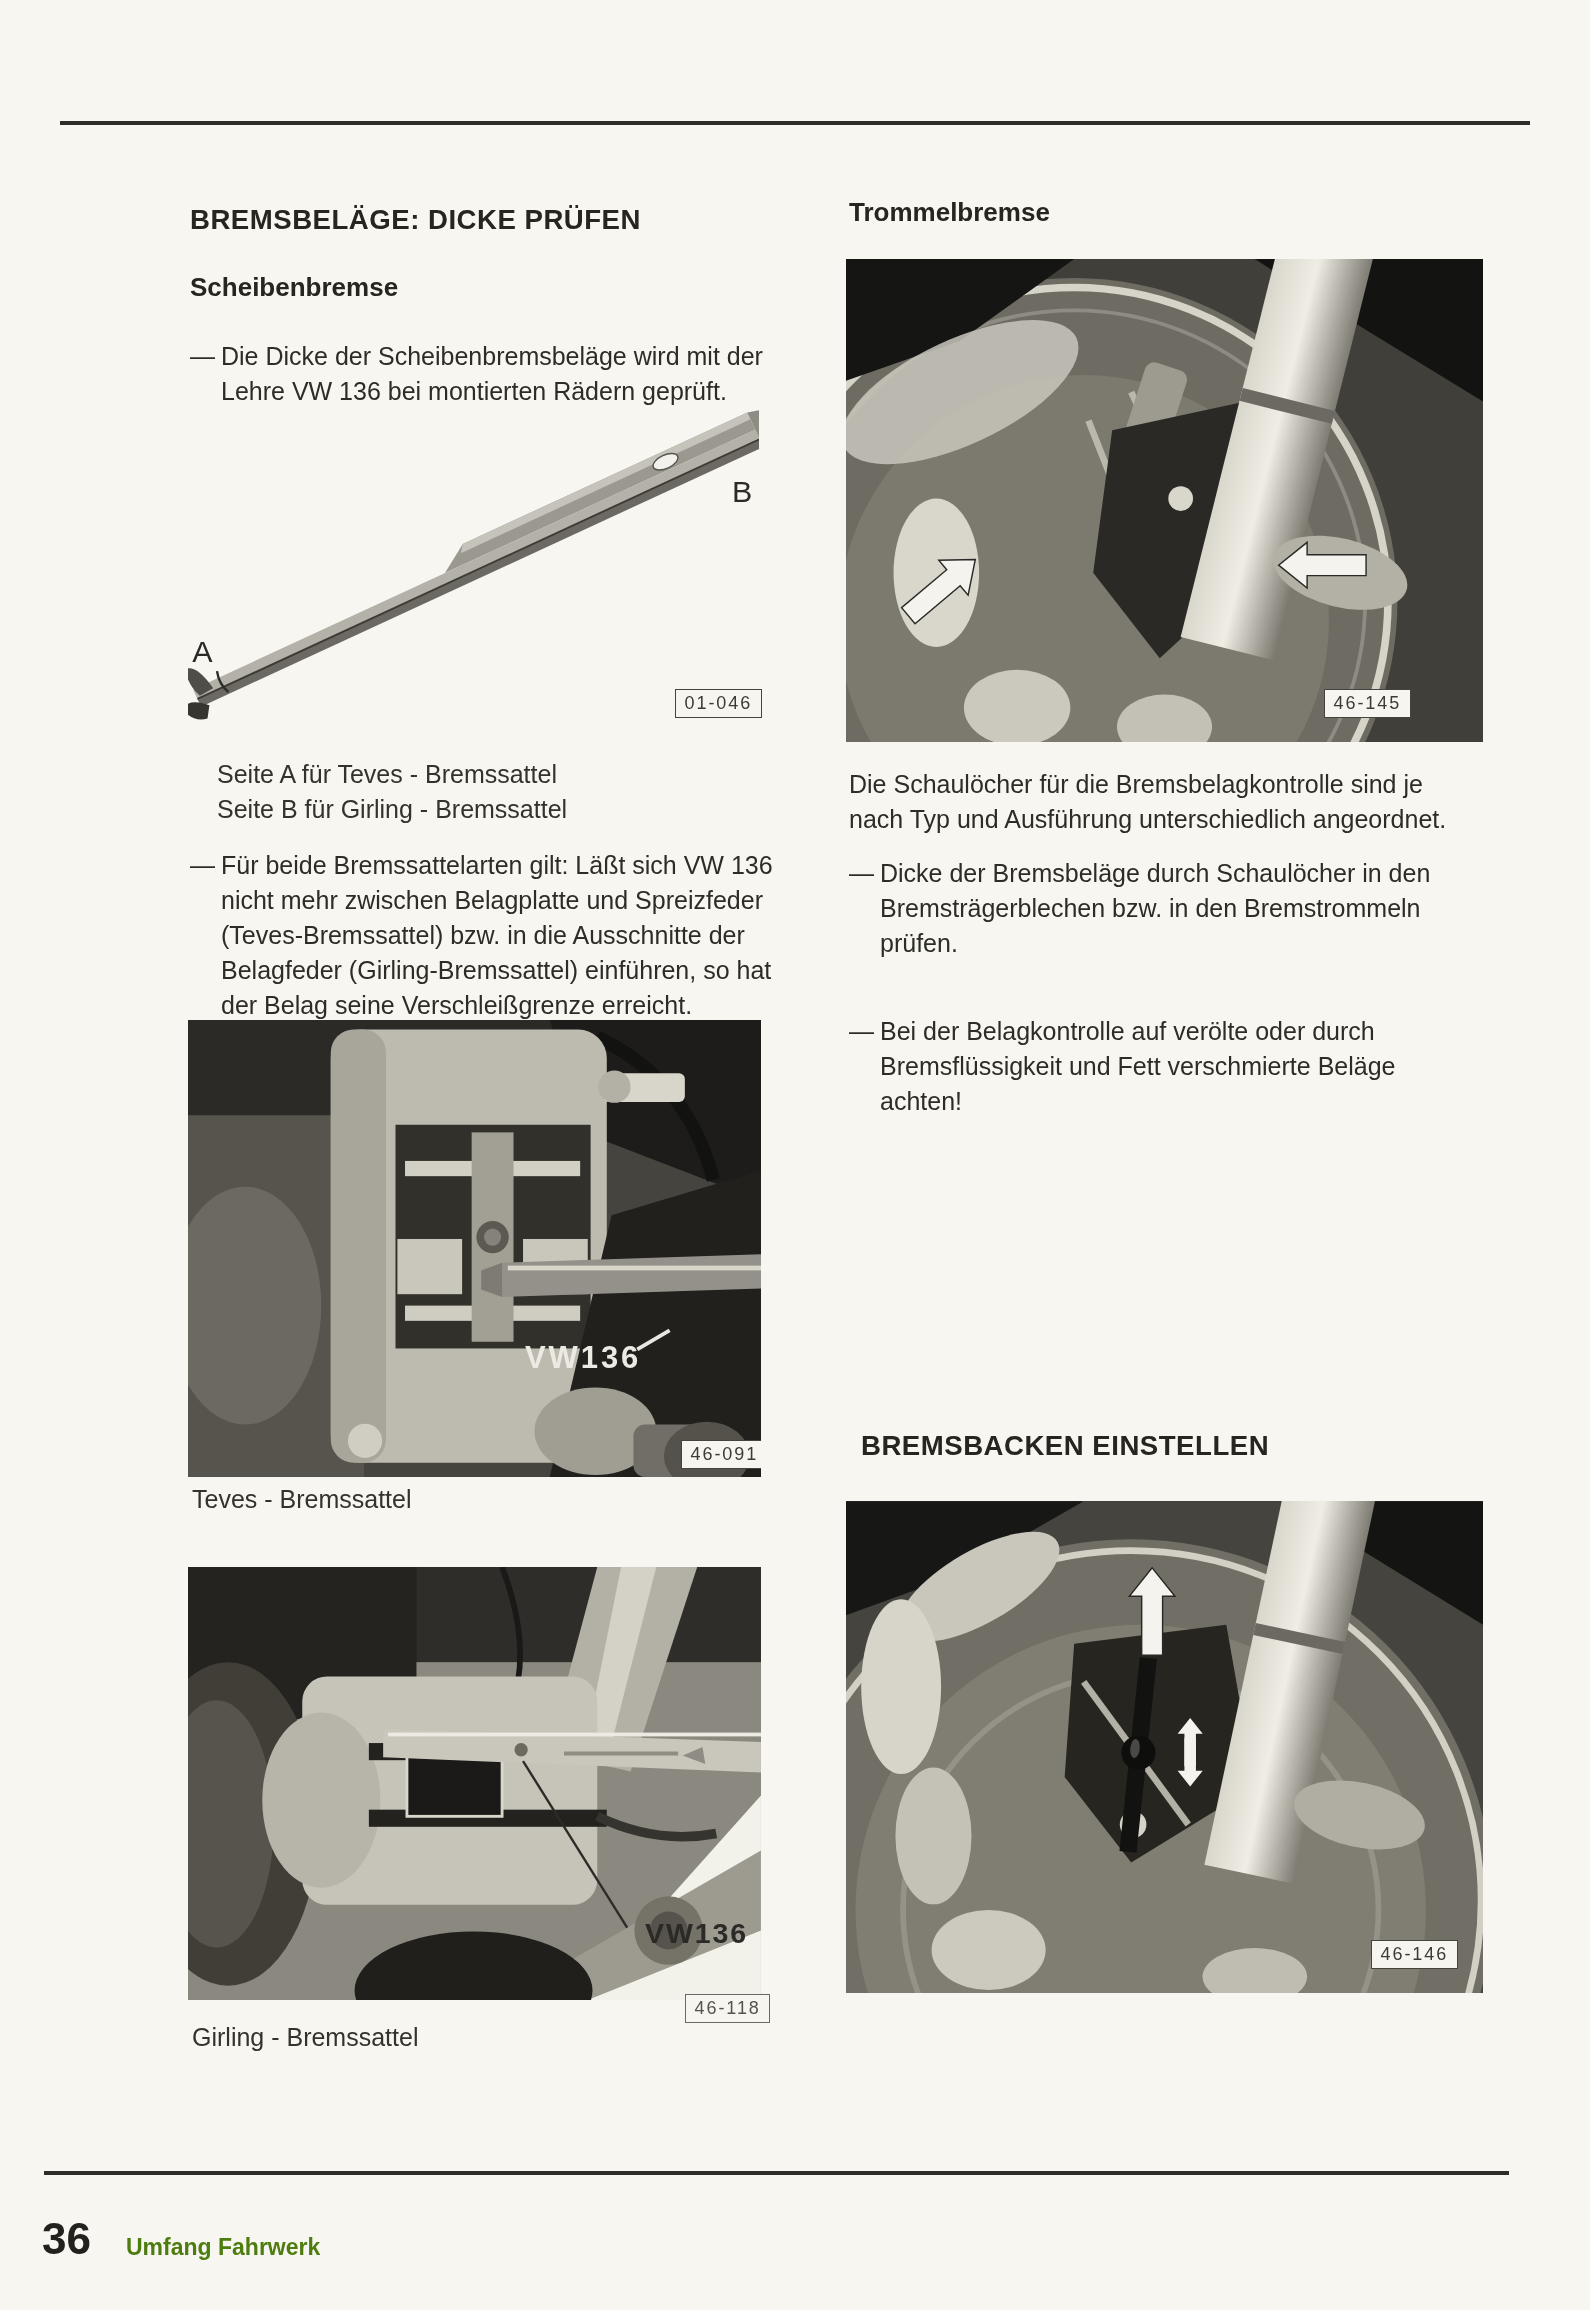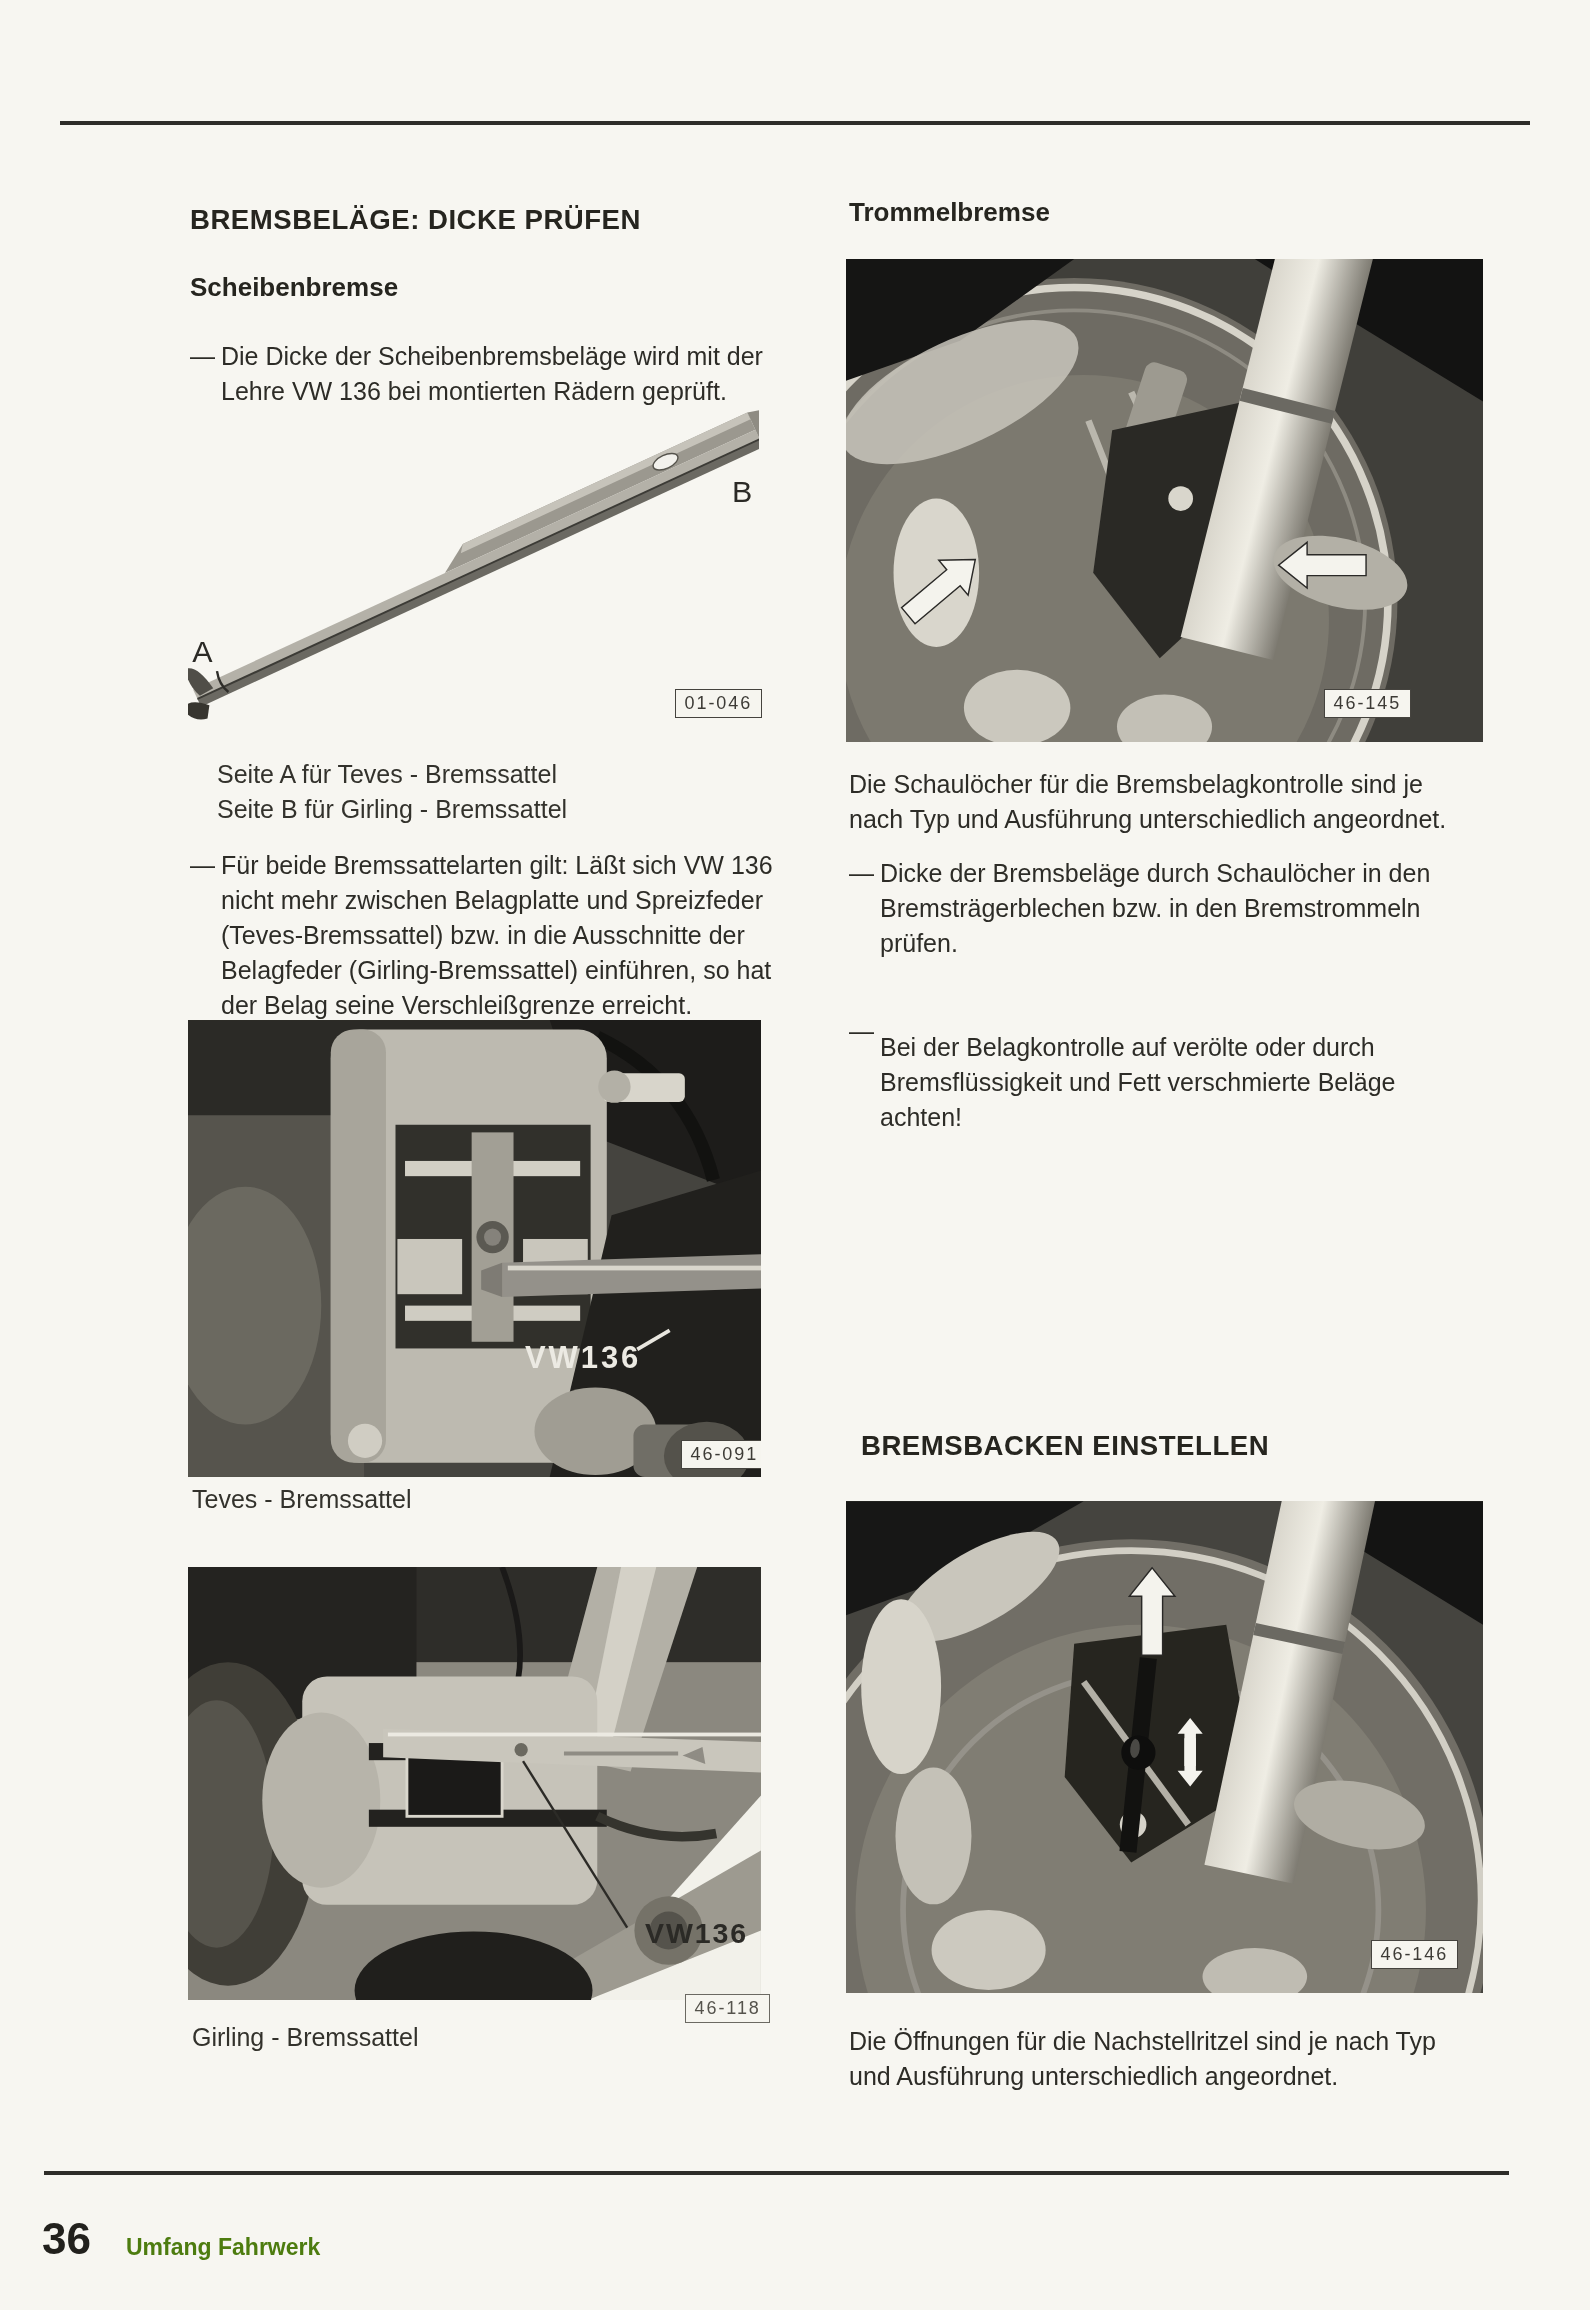--- a/index.html
+++ b/index.html
@@ -194,21 +194,21 @@
   <div class="abs body-t" style="left:849px;top:767px;width:623px;">Die Schaulöcher für die Bremsbelagkontrolle sind je nach Typ und Ausführung unterschiedlich angeordnet.</div>
 
   <div class="abs body-t dash-row" style="left:849px;top:856px;width:618px;">
     <span class="dash">—</span>
     <span style="width:582px;">Dicke der Bremsbeläge durch Schaulöcher in den Bremsträgerblechen bzw. in den Bremstrommeln prüfen.</span>
   </div>
 
 
   <div class="abs body-t dash-row" style="left:849px;top:1014px;width:618px;">
     <span class="dash">—</span>
-    <span style="width:582px;margin-top:16px;">Bei der Belagkontrolle auf verölte oder durch Bremsflüssigkeit und Fett verschmierte Beläge achten!</span>
+    <span style="width:582px;">Bei der Belagkontrolle auf verölte oder durch Bremsflüssigkeit und Fett verschmierte Beläge achten!</span>
   </div>
 
   <div class="abs h1" style="left:861px;top:1430px;">BREMSBACKEN EINSTELLEN</div>
 
   <div class="photo" style="left:846px;top:1501px;width:637px;height:492px;">
     <svg width="637" height="492" viewBox="0 0 670 517">
       <defs>
         <linearGradient id="shock2" x1="0" y1="0" x2="1" y2="0">
           <stop offset="0" stop-color="#d9d6cc"></stop>
             <stop offset=".45" stop-color="#efede4"></stop>
@@ -244,20 +244,19 @@
         <circle cx="0" cy="100" r="18" fill="#0e0e0d"></circle>
         <ellipse cx="-4" cy="96" rx="5" ry="10" fill="#4a4945"></ellipse>
       </g>
       <polygon transform="translate(322,70) rotate(-90)" points="0,0 -30,-24 -30,-11 -92,-11 -92,11 -30,11 -30,24" fill="#f4f3ed" stroke="#2a2927" stroke-width="1.5"></polygon>
       <polygon transform="translate(362,228) rotate(-90) scale(0.55)" points="0,0 -30,-24 -30,-11 -92,-11 -92,11 -30,11 -30,24" fill="#f4f3ed"></polygon>
       <polygon transform="translate(362,300) rotate(90) scale(0.55)" points="0,0 -30,-24 -30,-11 -92,-11 -92,11 -30,11 -30,24" fill="#f4f3ed"></polygon>
     </svg>
     <div class="figbox" style="left:525px;top:439px;">46-146</div>
   </div>
 
-  <div class="abs body-t" style="left:849px;top:2024px;width:623px;">Die Öffnungen für die Nachstellritzel sind je nach Typ und Ausführung unterschiedlich angeordnet.</div>
 
   <div class="abs rule" style="left:44px;top:2171px;width:1465px;"></div>
   <div class="abs footer-num" style="left:42px;top:2214px;">36</div>
   <div class="abs footer-sec" style="left:126px;top:2234px;">Umfang Fahrwerk</div>
 
 </div>
 
 
 </body></html>

